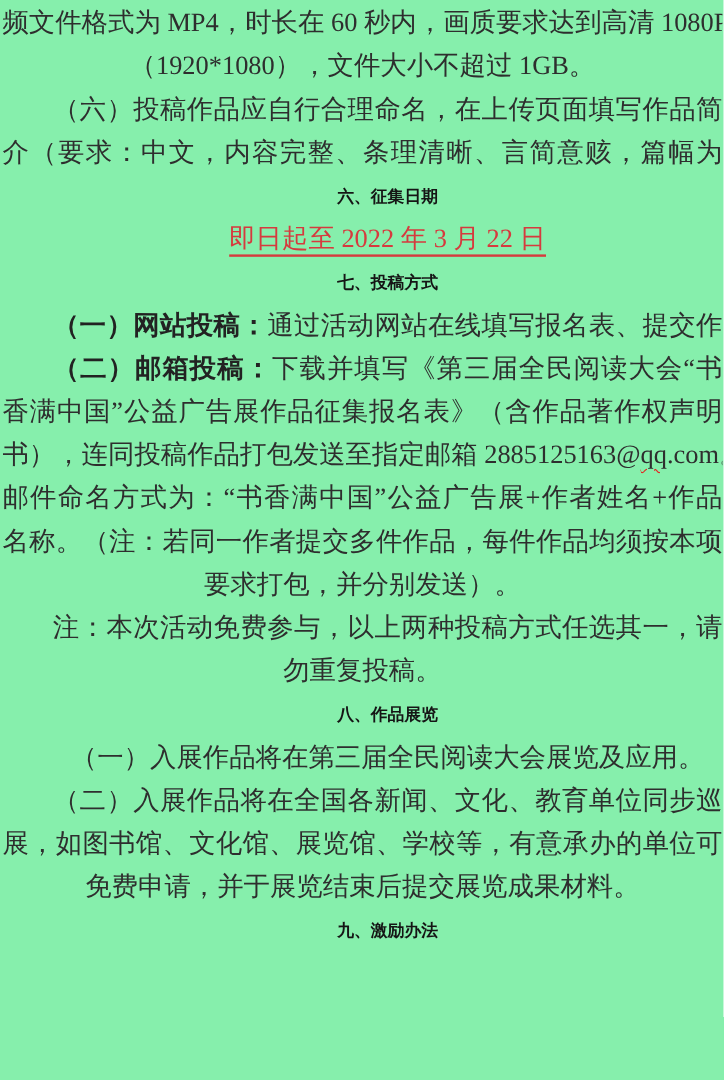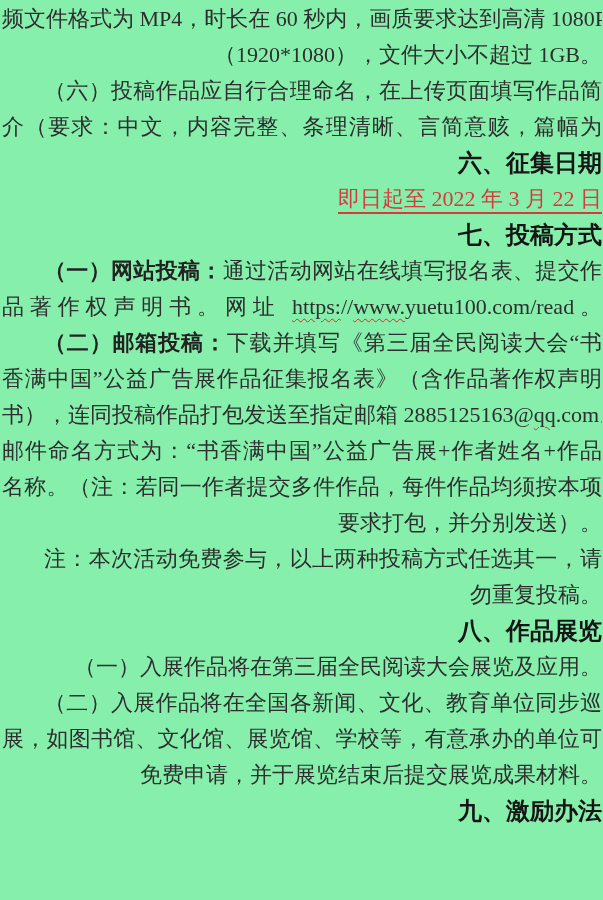--- a/index.html
+++ b/index.html
@@ -12,29 +12,29 @@
     background:#86efac;
     font-family:"Liberation Serif","DejaVu Serif",serif;
     font-size:22px;
     color:#2e2e2e;
   }
   .ln{
     height:36px;
     line-height:36px;
     white-space:nowrap;
     overflow:hidden;
-    text-align:right;
+    text-align:center;
   }
   .full{text-align:justify;text-align-last:justify;text-justify:inter-character;}
   .ind{padding-left:42px;}
   .hd{
     font-family:"Liberation Sans","DejaVu Sans",sans-serif;
     font-weight:700;
     color:#151515;
-    font-size:24px;
+    font-size:14px;
   }
   .b{font-weight:700;color:#222222;}
   .red{
     color:#d63a3e;
     text-decoration:underline;
     text-decoration-color:#d63a3e;
     text-decoration-thickness:1.5px;
     text-underline-offset:6px;
   }
   .wavy{
@@ -60,21 +60,20 @@
 
 
   <div class="ln ind hd"><span>六、征集日期</span></div>
 
   <div class="ln ind"><span class="red">即日起至 2022 年 3 月 22 日</span></div>
 
   <div class="ln ind hd"><span>七、投稿方式</span></div>
 
   <div class="ln ind full"><span class="b">（一）网站投稿：</span><span>通过活动网站在线填写报名表、提交作</span></div>
 
-  <div class="ln full"><span>品著作权声明书。网址 </span><span class="wavy">https:</span><span>//</span><span class="wavy">www.</span><span>yuetu100.com/read。</span></div>
 
   <div class="ln ind full"><span class="b">（二）邮箱投稿：</span><span>下载并填写《第三届全民阅读大会“书</span></div>
 
   <div class="ln full"><span>香满中国”公益广告展作品征集报名表》（含作品著作权声明</span></div>
 
   <div class="ln full"><span>书），连同投稿作品打包发送至指定邮箱 2885125163@</span><span class="wavy">qq</span><span>.com。</span></div>
 
   <div class="ln full"><span>邮件命名方式为：“书香满中国”公益广告展+作者姓名+作品</span></div>
 
   <div class="ln full"><span>名称。（注：若同一作者提交多件作品，每件作品均须按本项</span></div>

